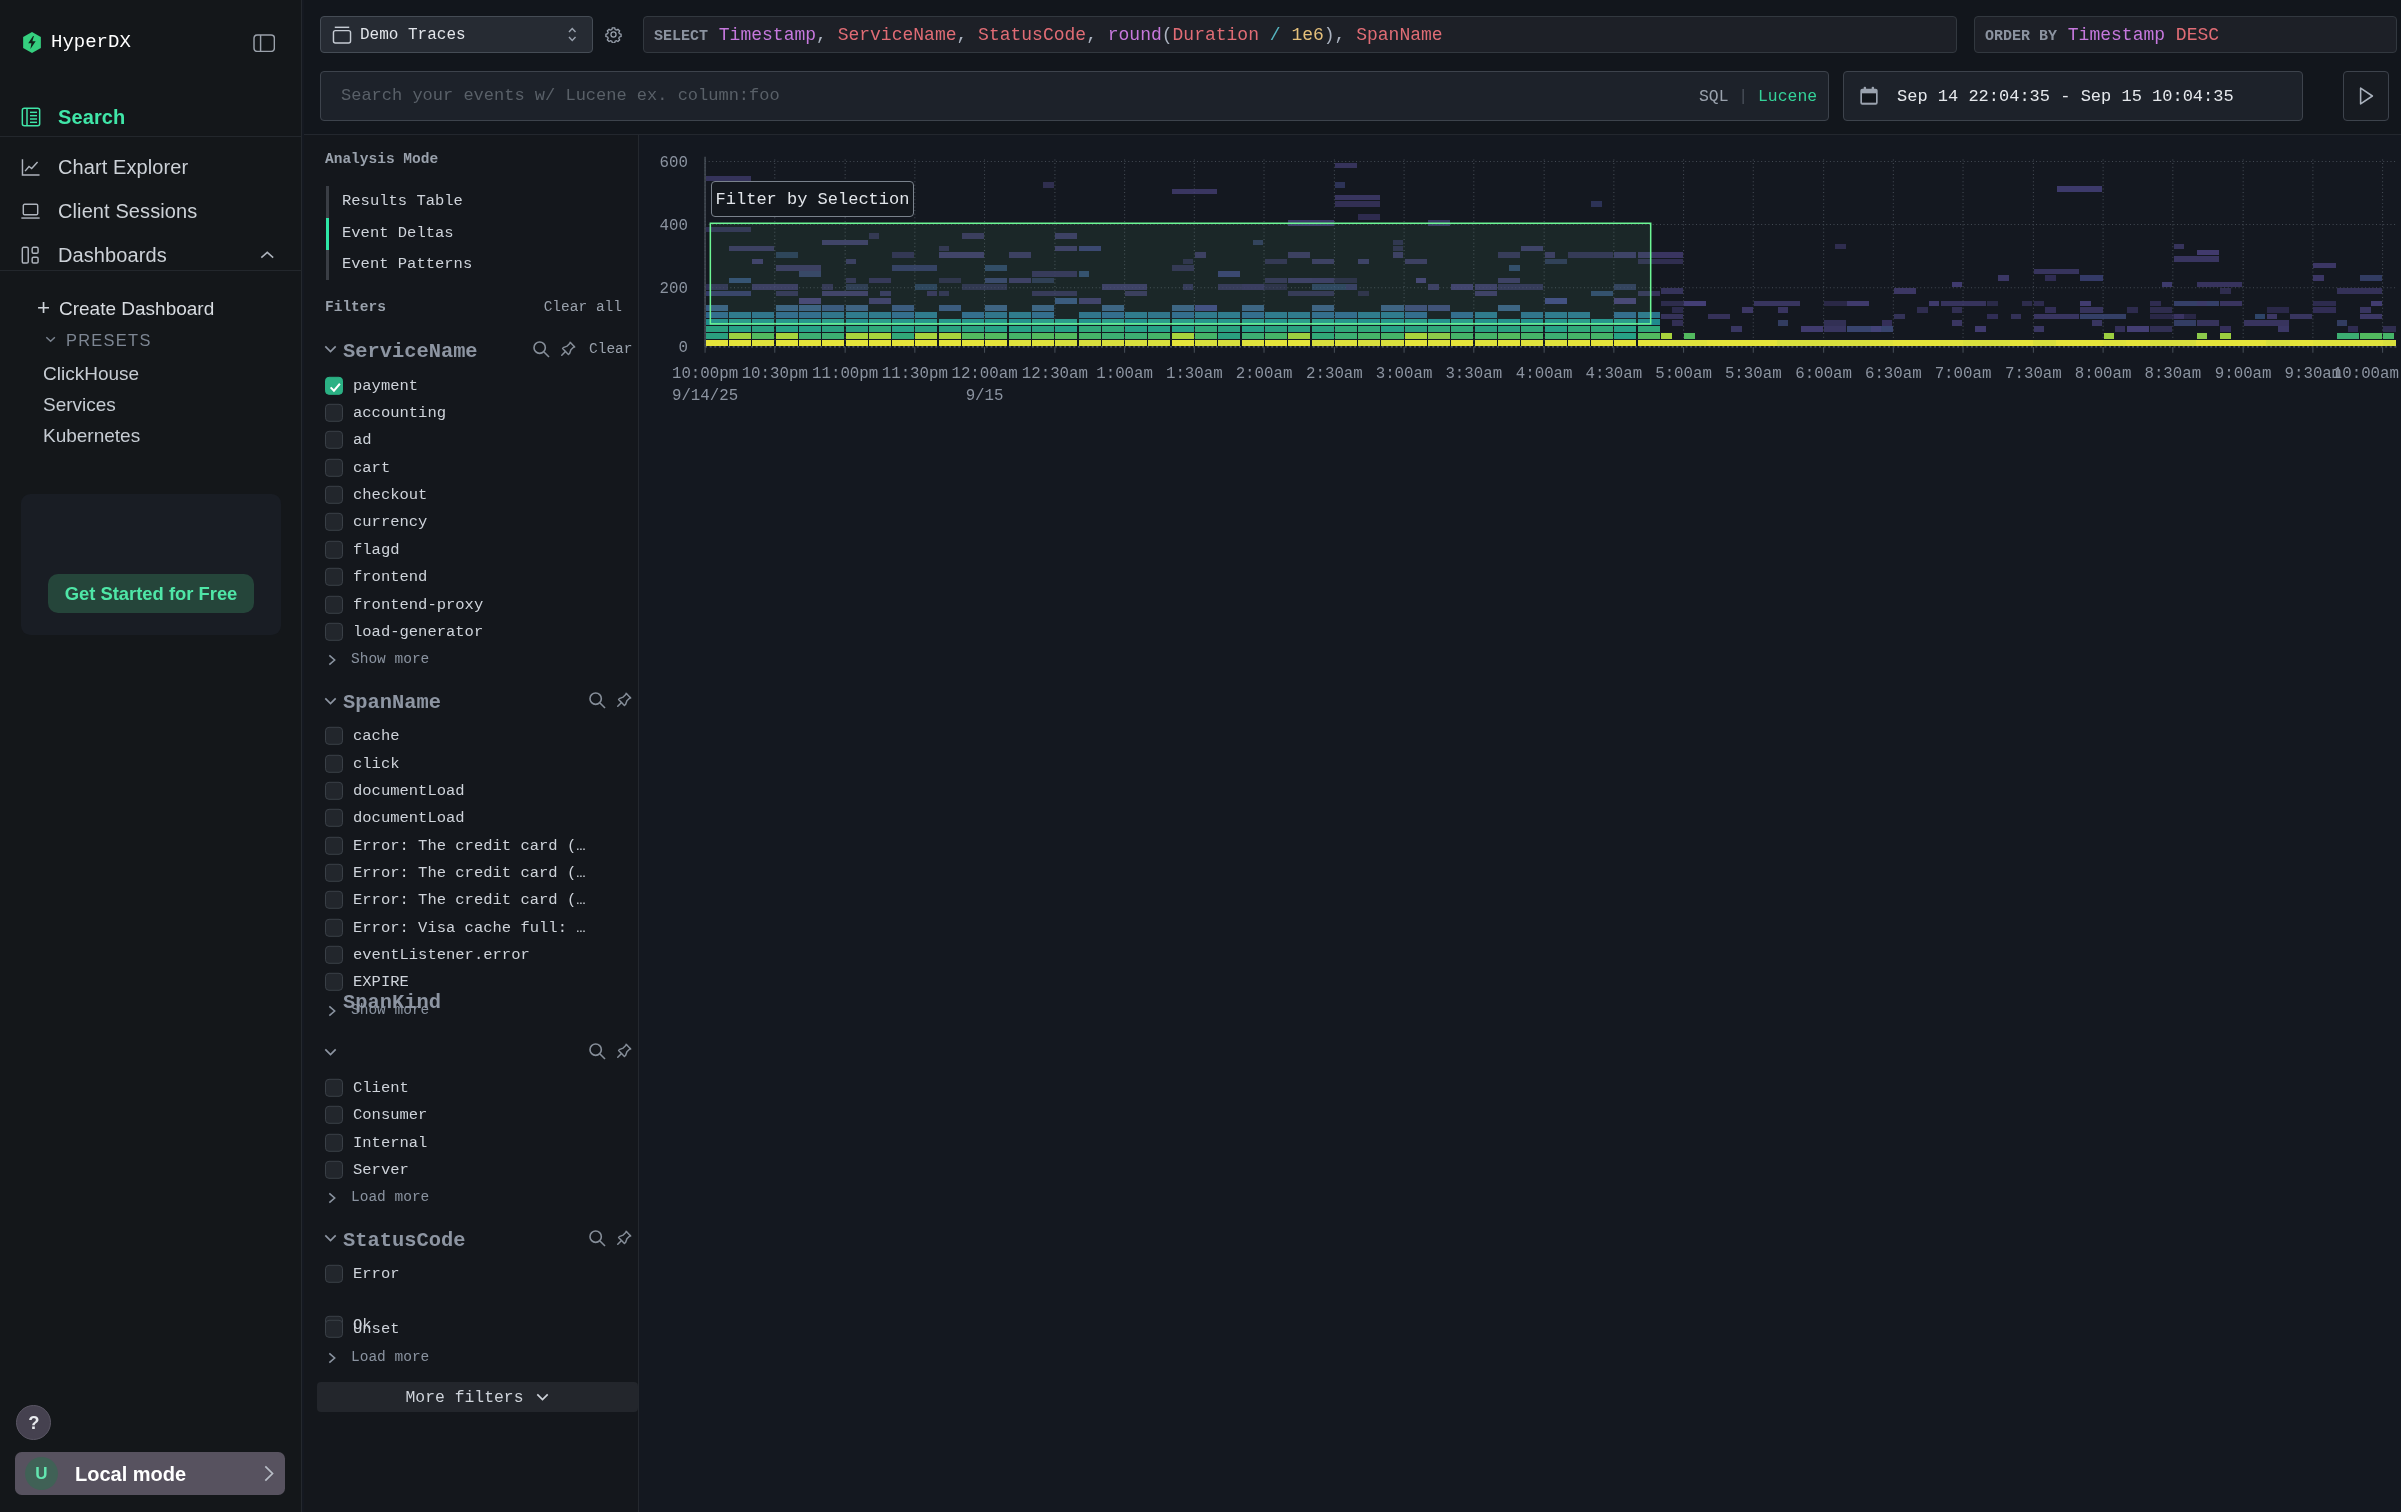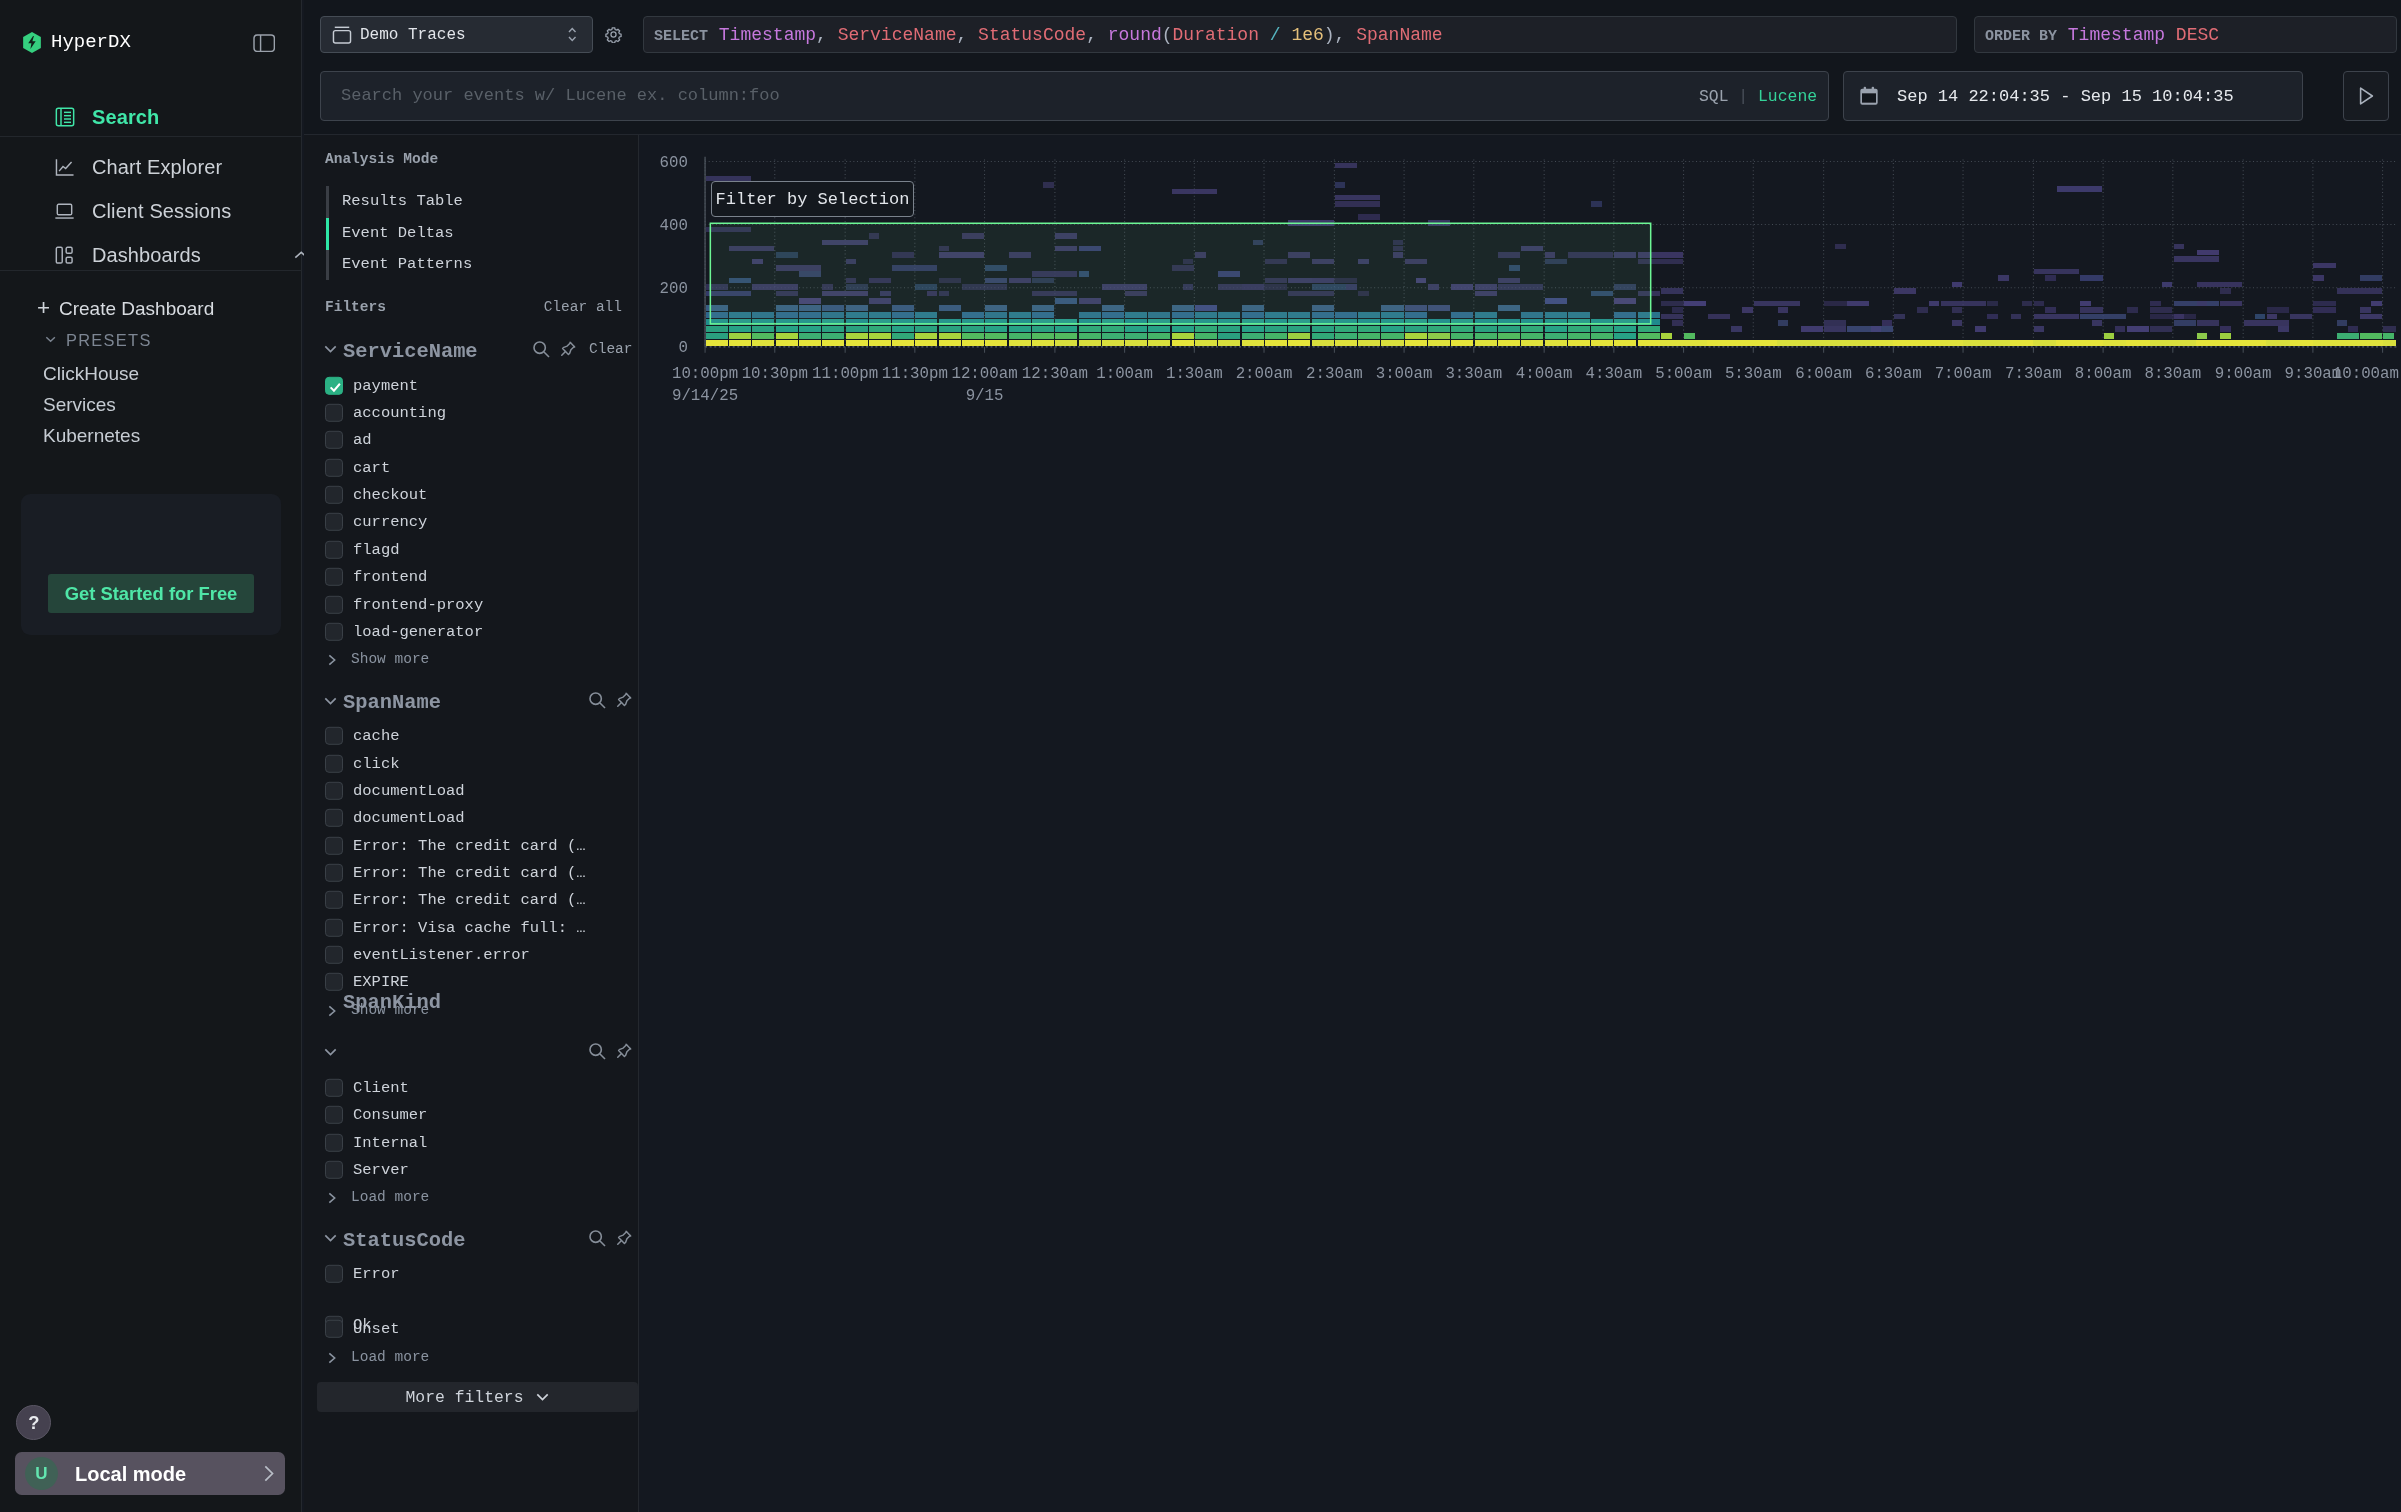--- a/index.html
+++ b/index.html
@@ -4,21 +4,21 @@
 * { margin:0; padding:0; box-sizing:border-box; }
 html,body { width:2401px; height:1512px; overflow:hidden; }
 body { background:#141820; font-family:"Liberation Sans",sans-serif; position:relative; }
 .mono { font-family:"Liberation Mono",monospace; }
 .abs { position:absolute; }
 
 
 #sidebar { position:absolute; left:0; top:0; width:302px; height:1512px;
   background:#14171a; border-right:1.3px solid #24282e; }
 .sb-sec { border-bottom:1.3px solid #23272c; }
-.navrow { position:absolute; left:0; width:302px; height:43px;margin-left:34px; }
+.navrow { position:absolute; left:0; width:302px; height:43px; }
 .navrow .tx { position:absolute; left:58px; top:50%; transform:translateY(-50%);
   font-size:20px; color:#ccd1d7; letter-spacing:0.1px; }
 .teal { color:#40e6a8 !important; font-weight:bold; }
 
 
 #fpanel { position:absolute; left:304px; top:135px; width:335px; height:1378px;
   background:#14171c; border-right:1.3px solid #24282e; }
 .ftitle { font-family:"Liberation Mono",monospace; font-weight:bold; font-size:14.5px; color:#99a1ac; }
 .fitem  { font-family:"Liberation Mono",monospace; font-size:15.5px; color:#ced3da; }
 .fhead  { font-family:"Liberation Mono",monospace; font-weight:bold; font-size:20.4px; color:#8d95a2; }
@@ -95,21 +95,21 @@
     <div class="abs" style="left:37px;top:295px;font-size:22.4px;color:#cfd4da">+</div>
     <div class="abs" style="left:59px;top:298px;font-size:19px;color:#d8dce1">Create Dashboard</div>
     <div class="abs" style="left:45px;top:336px;line-height:0"><svg width="11.2" height="6.6" viewBox="0 0 17 10" fill="none" stroke="#7c8591" stroke-width="2.2">
         <path d="M2 2 L8.5 8 L15 2"></path>
       </svg></div>
     <div class="abs" style="left:66px;top:331px;font-size:16.4px;letter-spacing:1.3px;color:#7d8693">PRESETS</div>
     <div class="abs" style="left:43px;top:363px;font-size:19px;color:#c6ccd3">ClickHouse</div>
     <div class="abs" style="left:43px;top:394px;font-size:19px;color:#c6ccd3">Services</div>
     <div class="abs" style="left:43px;top:425px;font-size:19px;color:#c6ccd3">Kubernetes</div>
     <div class="abs" style="left:21px;top:494px;width:260px;height:141px;background:#191d24;border-radius:9.2px">
-<div class="abs" style="left:27px;top:80px;width:206px;height:39px;background:#25453a;border-radius:3px;display:flex;align-items:center;justify-content:center">
+<div class="abs" style="left:27px;top:80px;width:206px;height:39px;background:#25453a;border-radius:10px;display:flex;align-items:center;justify-content:center">
         <span style="font-size:18.4px;font-weight:bold;color:#4fe6a7">Get Started for Free</span>
       </div>
 </div>
     <div class="abs" style="left:16.4px;top:1405px;width:35px;height:35px;border-radius:50%;background:#45414f;border:1.3px solid #5a5664;display:flex;align-items:center;justify-content:center">
       <span style="font-size:18.4px;font-weight:bold;color:#e8eaee">?</span>
     </div>
     <div class="abs" style="left:15px;top:1452px;width:270px;height:43px;background:#57525f;border-radius:6.6px">
 <div class="abs" style="left:10px;top:5.3px;width:33px;height:33px;border-radius:50%;background:#406156;display:flex;align-items:center;justify-content:center">
         <span style="font-size:17px;font-weight:bold;color:#63e6b0">U</span>
       </div>

